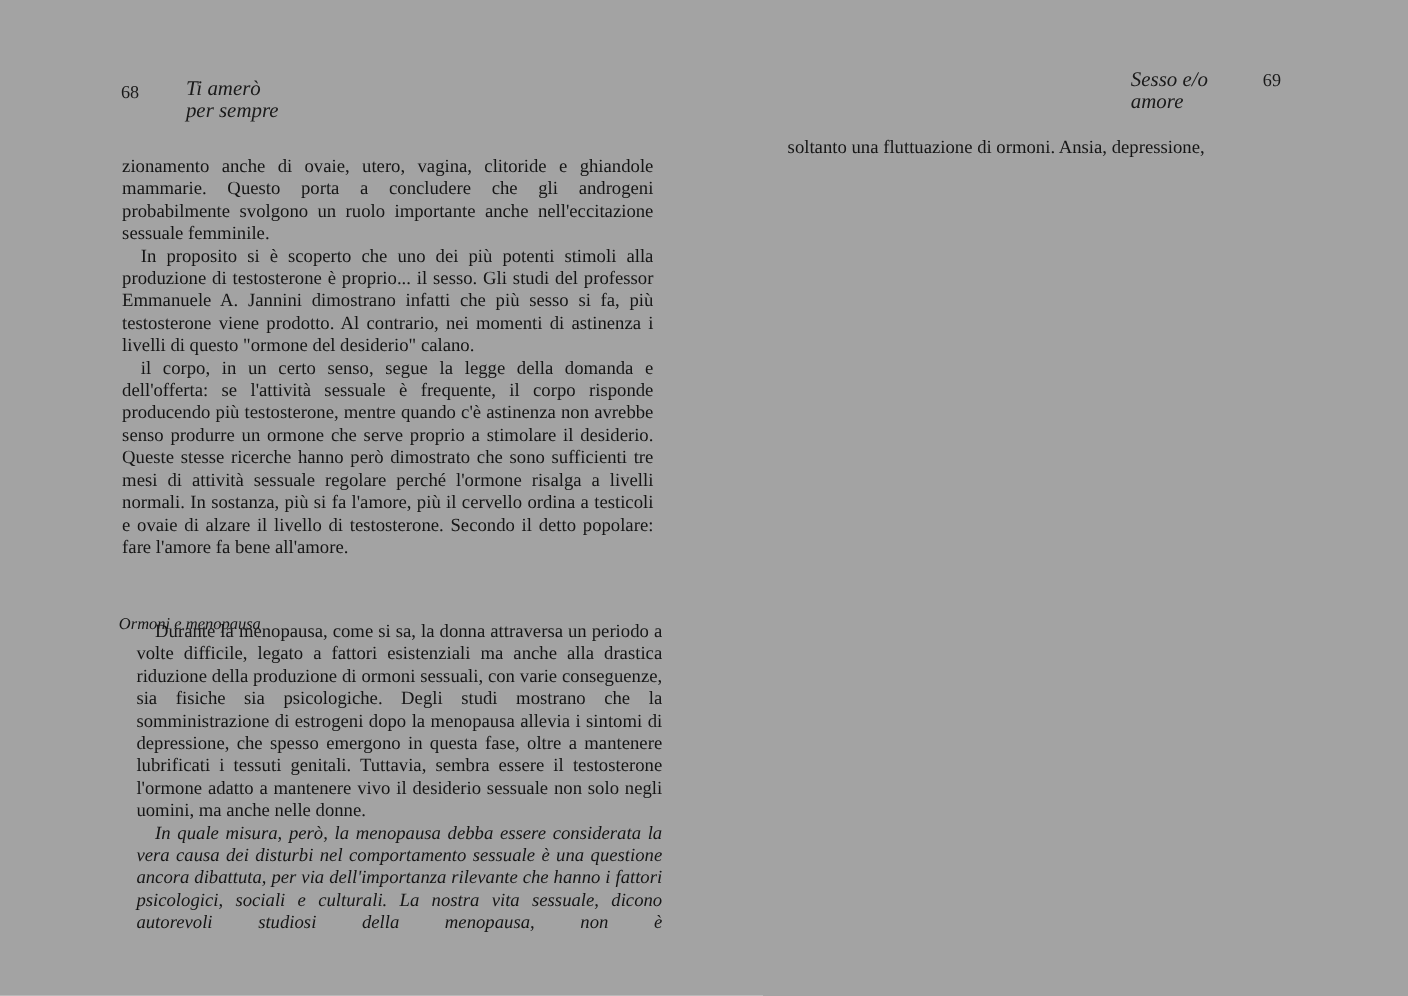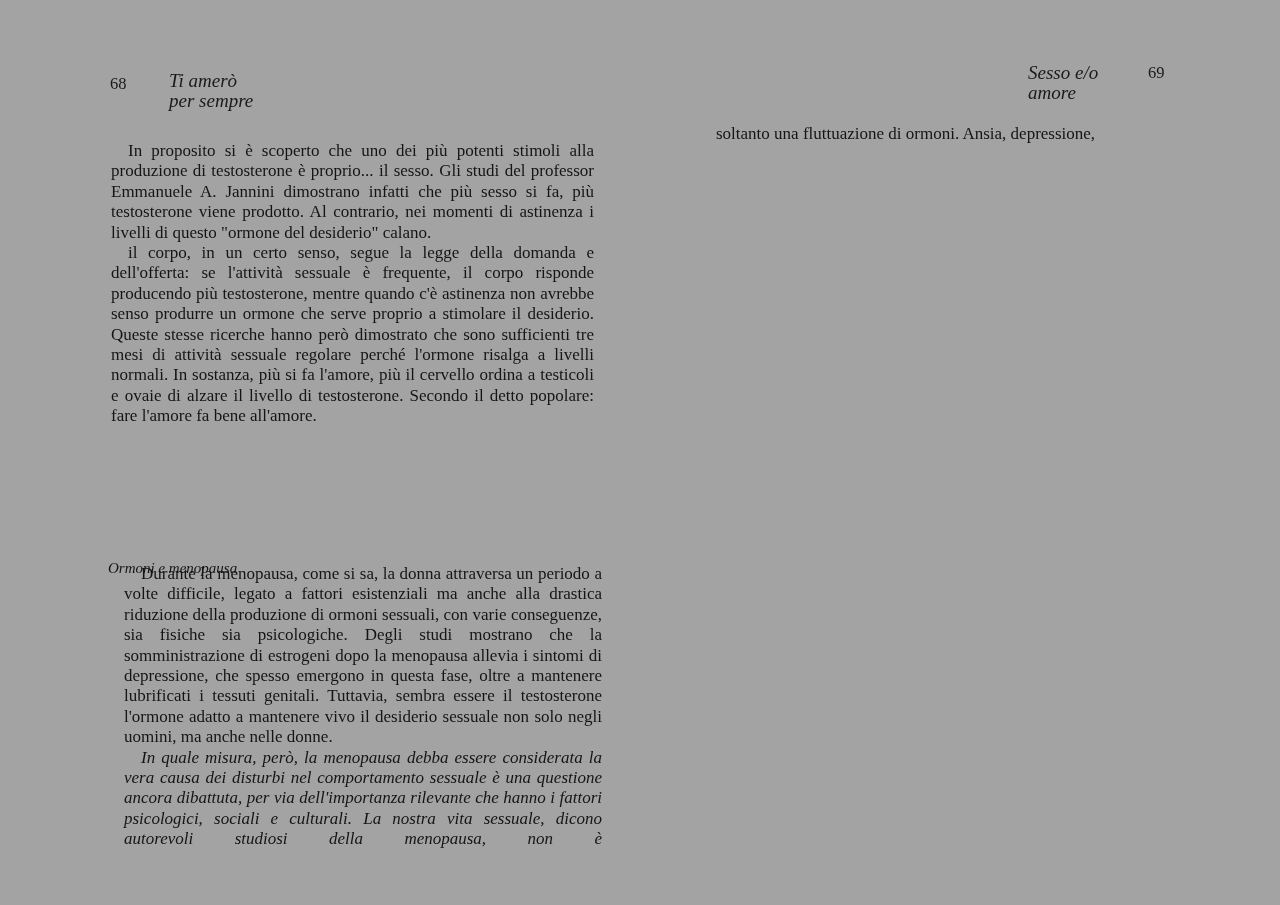--- a/index.html
+++ b/index.html
@@ -85,20 +85,21 @@
 
 <div class="spread">
 
   <div class="page">
 
     <span class="page-num" id="left-page-num">68</span>
 
     <span class="running-title" id="left-title">Ti amerò per sempre</span>
 
     <div class="bodytext" id="left-body-1">
+      <p>zionamento anche di ovaie, utero, vagina, clitoride e ghiandole mammarie. Questo porta a concludere che gli androgeni probabilmente svolgono un ruolo importante anche nell'eccitazione sessuale femminile.</p>
       <p class="indent">In proposito si è scoperto che uno dei più potenti stimoli alla produzione di testosterone è proprio... il sesso. Gli studi del professor Emmanuele A. Jannini dimostrano infatti che più sesso si fa, più testosterone viene prodotto. Al contrario, nei momenti di astinenza i livelli di questo "ormone del desiderio" calano.</p>
       <p class="indent">il corpo, in un certo senso, segue la legge della domanda e dell'offerta: se l'attività sessuale è frequente, il corpo risponde producendo più testosterone, mentre quando c'è astinenza non avrebbe senso produrre un ormone che serve proprio a stimolare il desiderio. Queste stesse ricerche hanno però dimostrato che sono sufficienti tre mesi di attività sessuale regolare perché l'ormone risalga a livelli normali. In sostanza, più si fa l'amore, più il cervello ordina a testicoli e ovaie di alzare il livello di testosterone. Secondo il detto popolare: fare l'amore fa bene all'amore.</p>
     </div>
 
     <h3 class="section-heading">Ormoni e menopausa</h3>
 
     <div class="bodytext" id="left-body-2">
       <p class="indent">Durante la menopausa, come si sa, la donna attraversa un periodo a volte difficile, legato a fattori esistenziali ma anche alla drastica riduzione della produzione di ormoni sessuali, con varie conseguenze, sia fisiche sia psicologiche. Degli studi mostrano che la somministrazione di estrogeni dopo la menopausa allevia i sintomi di depressione, che spesso emergono in questa fase, oltre a mantenere lubrificati i tessuti genitali. Tuttavia, sembra essere il testosterone l'ormone adatto a mantenere vivo il desiderio sessuale non solo negli uomini, ma anche nelle donne.</p>
       <p class="indent continues">In quale misura, però, la menopausa debba essere considerata la vera causa dei disturbi nel comportamento sessuale è una questione ancora dibattuta, per via dell'importanza rilevante che hanno i fattori psicologici, sociali e culturali. La nostra vita sessuale, dicono autorevoli studiosi della menopausa, non è</p>
     </div>

